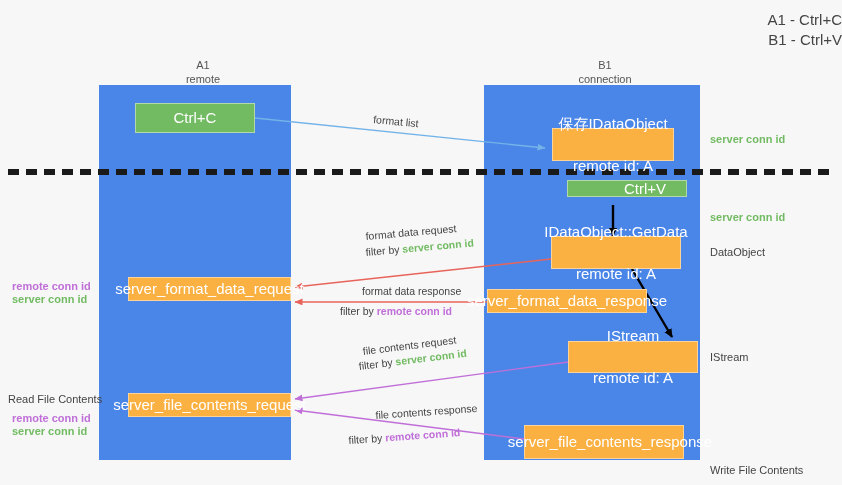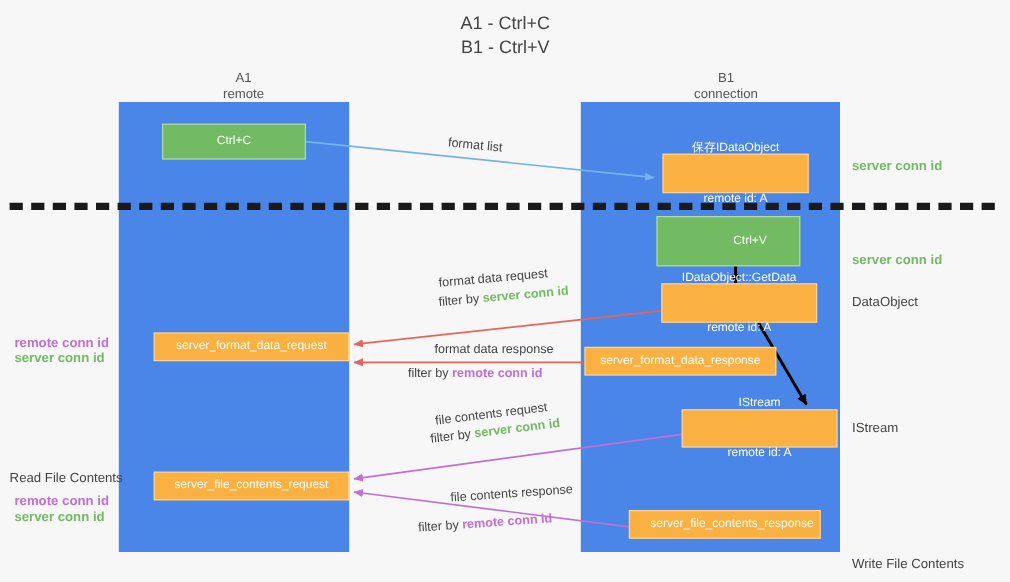--- a/index.html
+++ b/index.html
@@ -7,38 +7,38 @@
     width:842px;height:485px;
     background:#f7f7f7;
     font-family:"Liberation Sans","DejaVu Sans",sans-serif;
     overflow:hidden;
   }
   #stage{position:relative;width:842px;height:485px;}
   #svg-layer{position:absolute;left:0;top:0;width:842px;height:485px;}
 
   .title{
     position:absolute;left:0;right:0;top:10px;
-    text-align:center;color:#444;font-size:15px;line-height:20px;
+    text-align:right;color:#444;font-size:15px;line-height:20px;
   }
   .title div{white-space:pre;}
 
   .col-head{
     position:absolute;text-align:center;color:#555;
     font-size:11px;line-height:14px;
   }
   .col-head .big{display:block;}
   .col-head .sub{display:block;}
 
   .lane{
     position:absolute;background:#4a86e8;
   }
 
   .node{
     position:absolute;box-sizing:border-box;
-    color:#ffffff;font-size:10px;line-height:14px;
+    color:#ffffff;font-size:15px;line-height:14px;
     display:flex;flex-direction:column;align-items:center;justify-content:center;
     text-align:center;border:1px solid rgba(255,255,255,.45);
   }
   .node.green{background:#6aa84f;background:#72bb63;}
   .node.orange{background:#fbb13f;background:#f9b council;gap:28px;}
   .node.orange{background:#fbb042;}
 
   .ann{
     position:absolute;font-size:11px;line-height:14px;color:#444;
     white-space:pre;
@@ -112,21 +112,21 @@
 
   <div class="node green" style="left:135px;top:103px;width:120px;height:30px;">
     <span>Ctrl+C</span>
   </div>
 
   <div class="node orange" style="left:552px;top:128px;width:122px;height:33px;">
     <span>保存IDataObject</span>
     <span>remote id: A</span>
   </div>
 
-  <div class="node green" style="left:547px;top:180px;width:120px;height:42px;padding-left:36px;">
+  <div class="node green" style="left:567px;top:180px;width:120px;height:17px;padding-left:36px;">
     <span>Ctrl+V</span>
   </div>
 
   <div class="node orange" style="left:551px;top:236px;width:130px;height:33px;">
     <span>IDataObject::GetData</span>
     <span>remote id: A</span>
   </div>
 
   <div class="node orange" style="left:487px;top:289px;width:160px;height:24px;">
     <span>server_format_data_response</span>
@@ -138,21 +138,21 @@
 
   <div class="node orange" style="left:568px;top:341px;width:130px;height:32px;">
     <span>IStream</span>
     <span>remote id: A</span>
   </div>
 
   <div class="node orange" style="left:128px;top:393px;width:163px;height:24px;">
     <span>server_file_contents_request</span>
   </div>
 
-  <div class="node orange" style="left:524px;top:425px;width:160px;height:24px;padding-left:12px;">
+  <div class="node orange" style="left:524px;top:425px;width:160px;height:34px;padding-left:12px;">
     <span>server_file_contents_response</span>
   </div>
 
   <div class="edge-label rot" style="left:374px;top:112px;transform:rotate(5.5deg);">
     <span>format list</span>
   </div>
 
   <div class="edge-label rot" style="left:365px;top:229px;transform:rotate(-5deg);">
     <span>format data request</span>
   </div>

